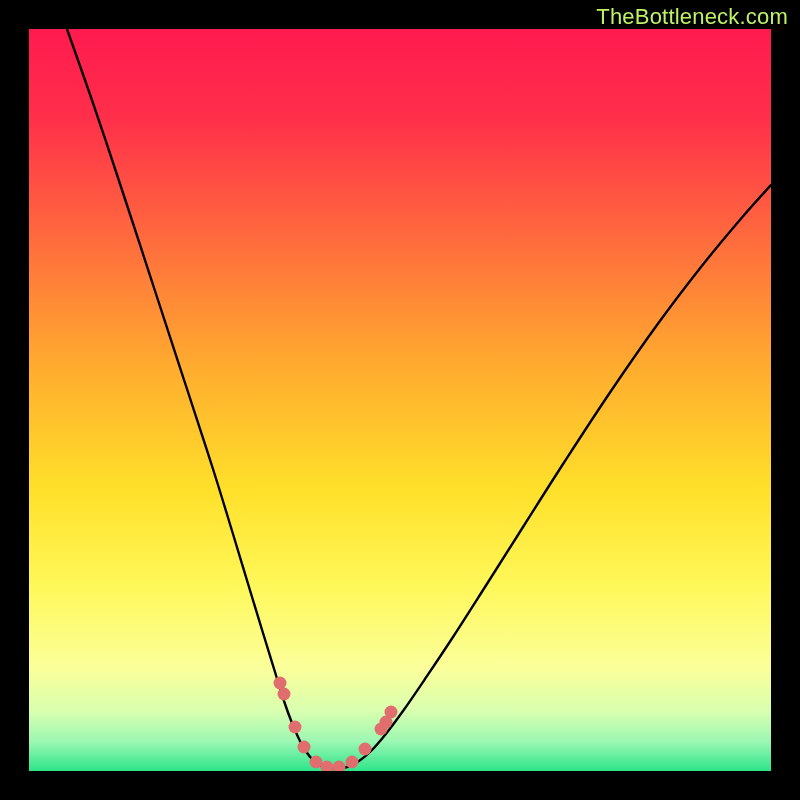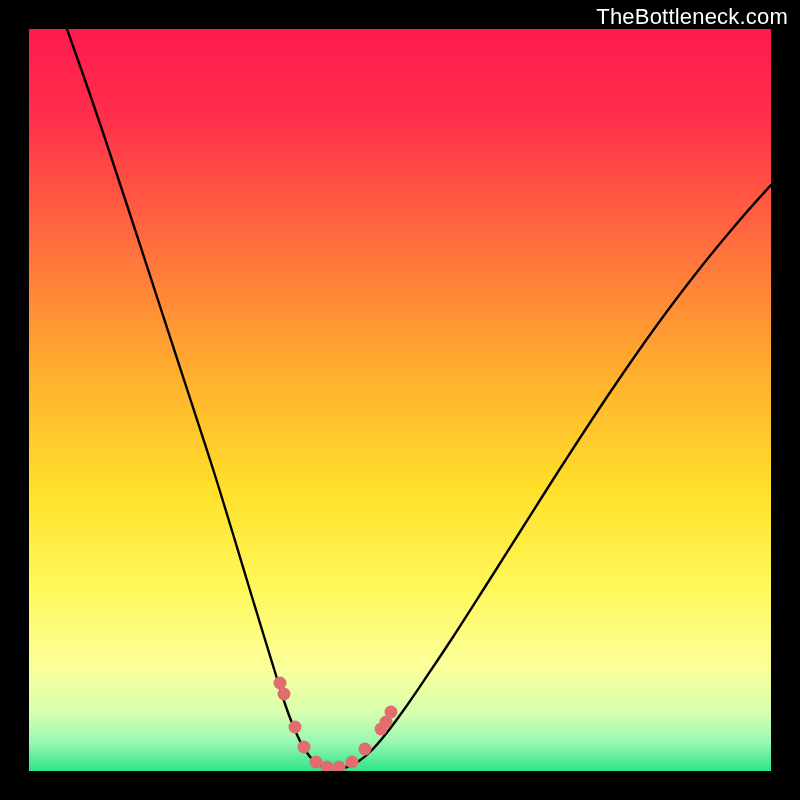--- a/index.html
+++ b/index.html
@@ -21,21 +21,21 @@
     left: 29px;
     top: 29px;
     width: 742px;
     height: 742px;
     overflow: hidden;
   }
   .watermark {
     position: absolute;
     top: 4px;
     right: 12px;
-    color: #ffffff;
+    color: #bef264;
     font-size: 22px;
     font-weight: 500;
     letter-spacing: 0.2px;
   }
   svg {
     display: block;
   }
 </style>
 </head>
 <body>

